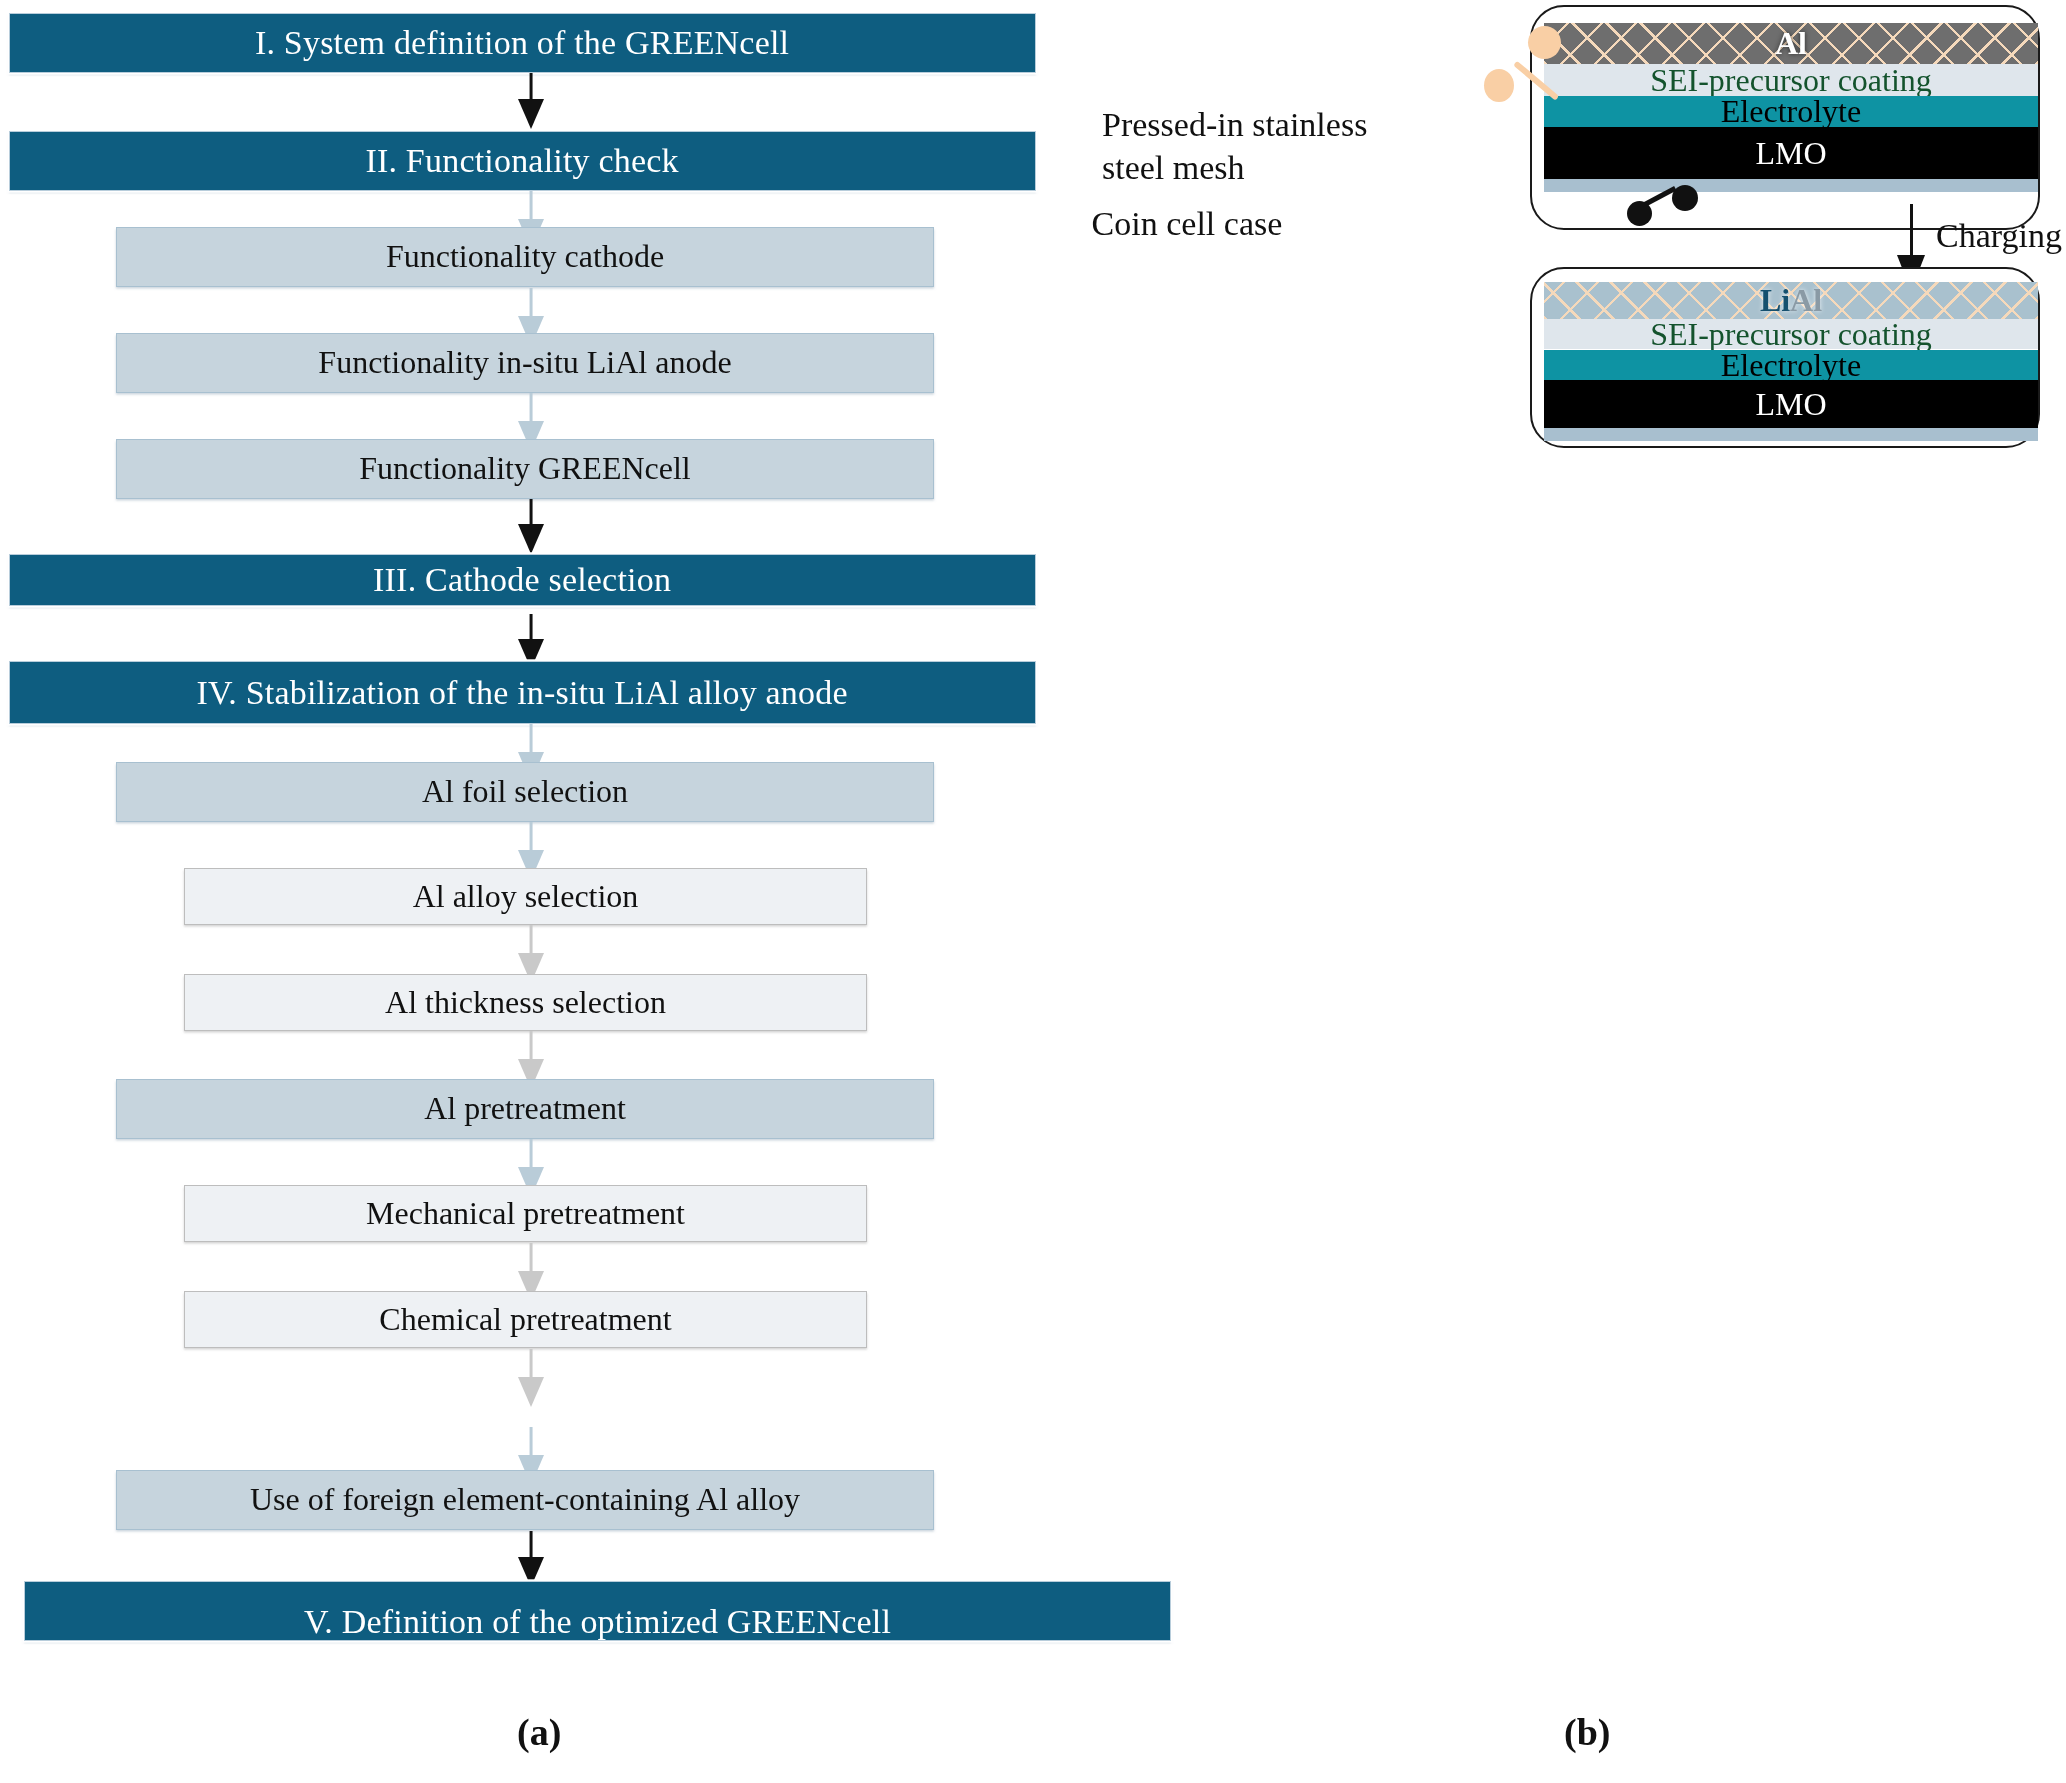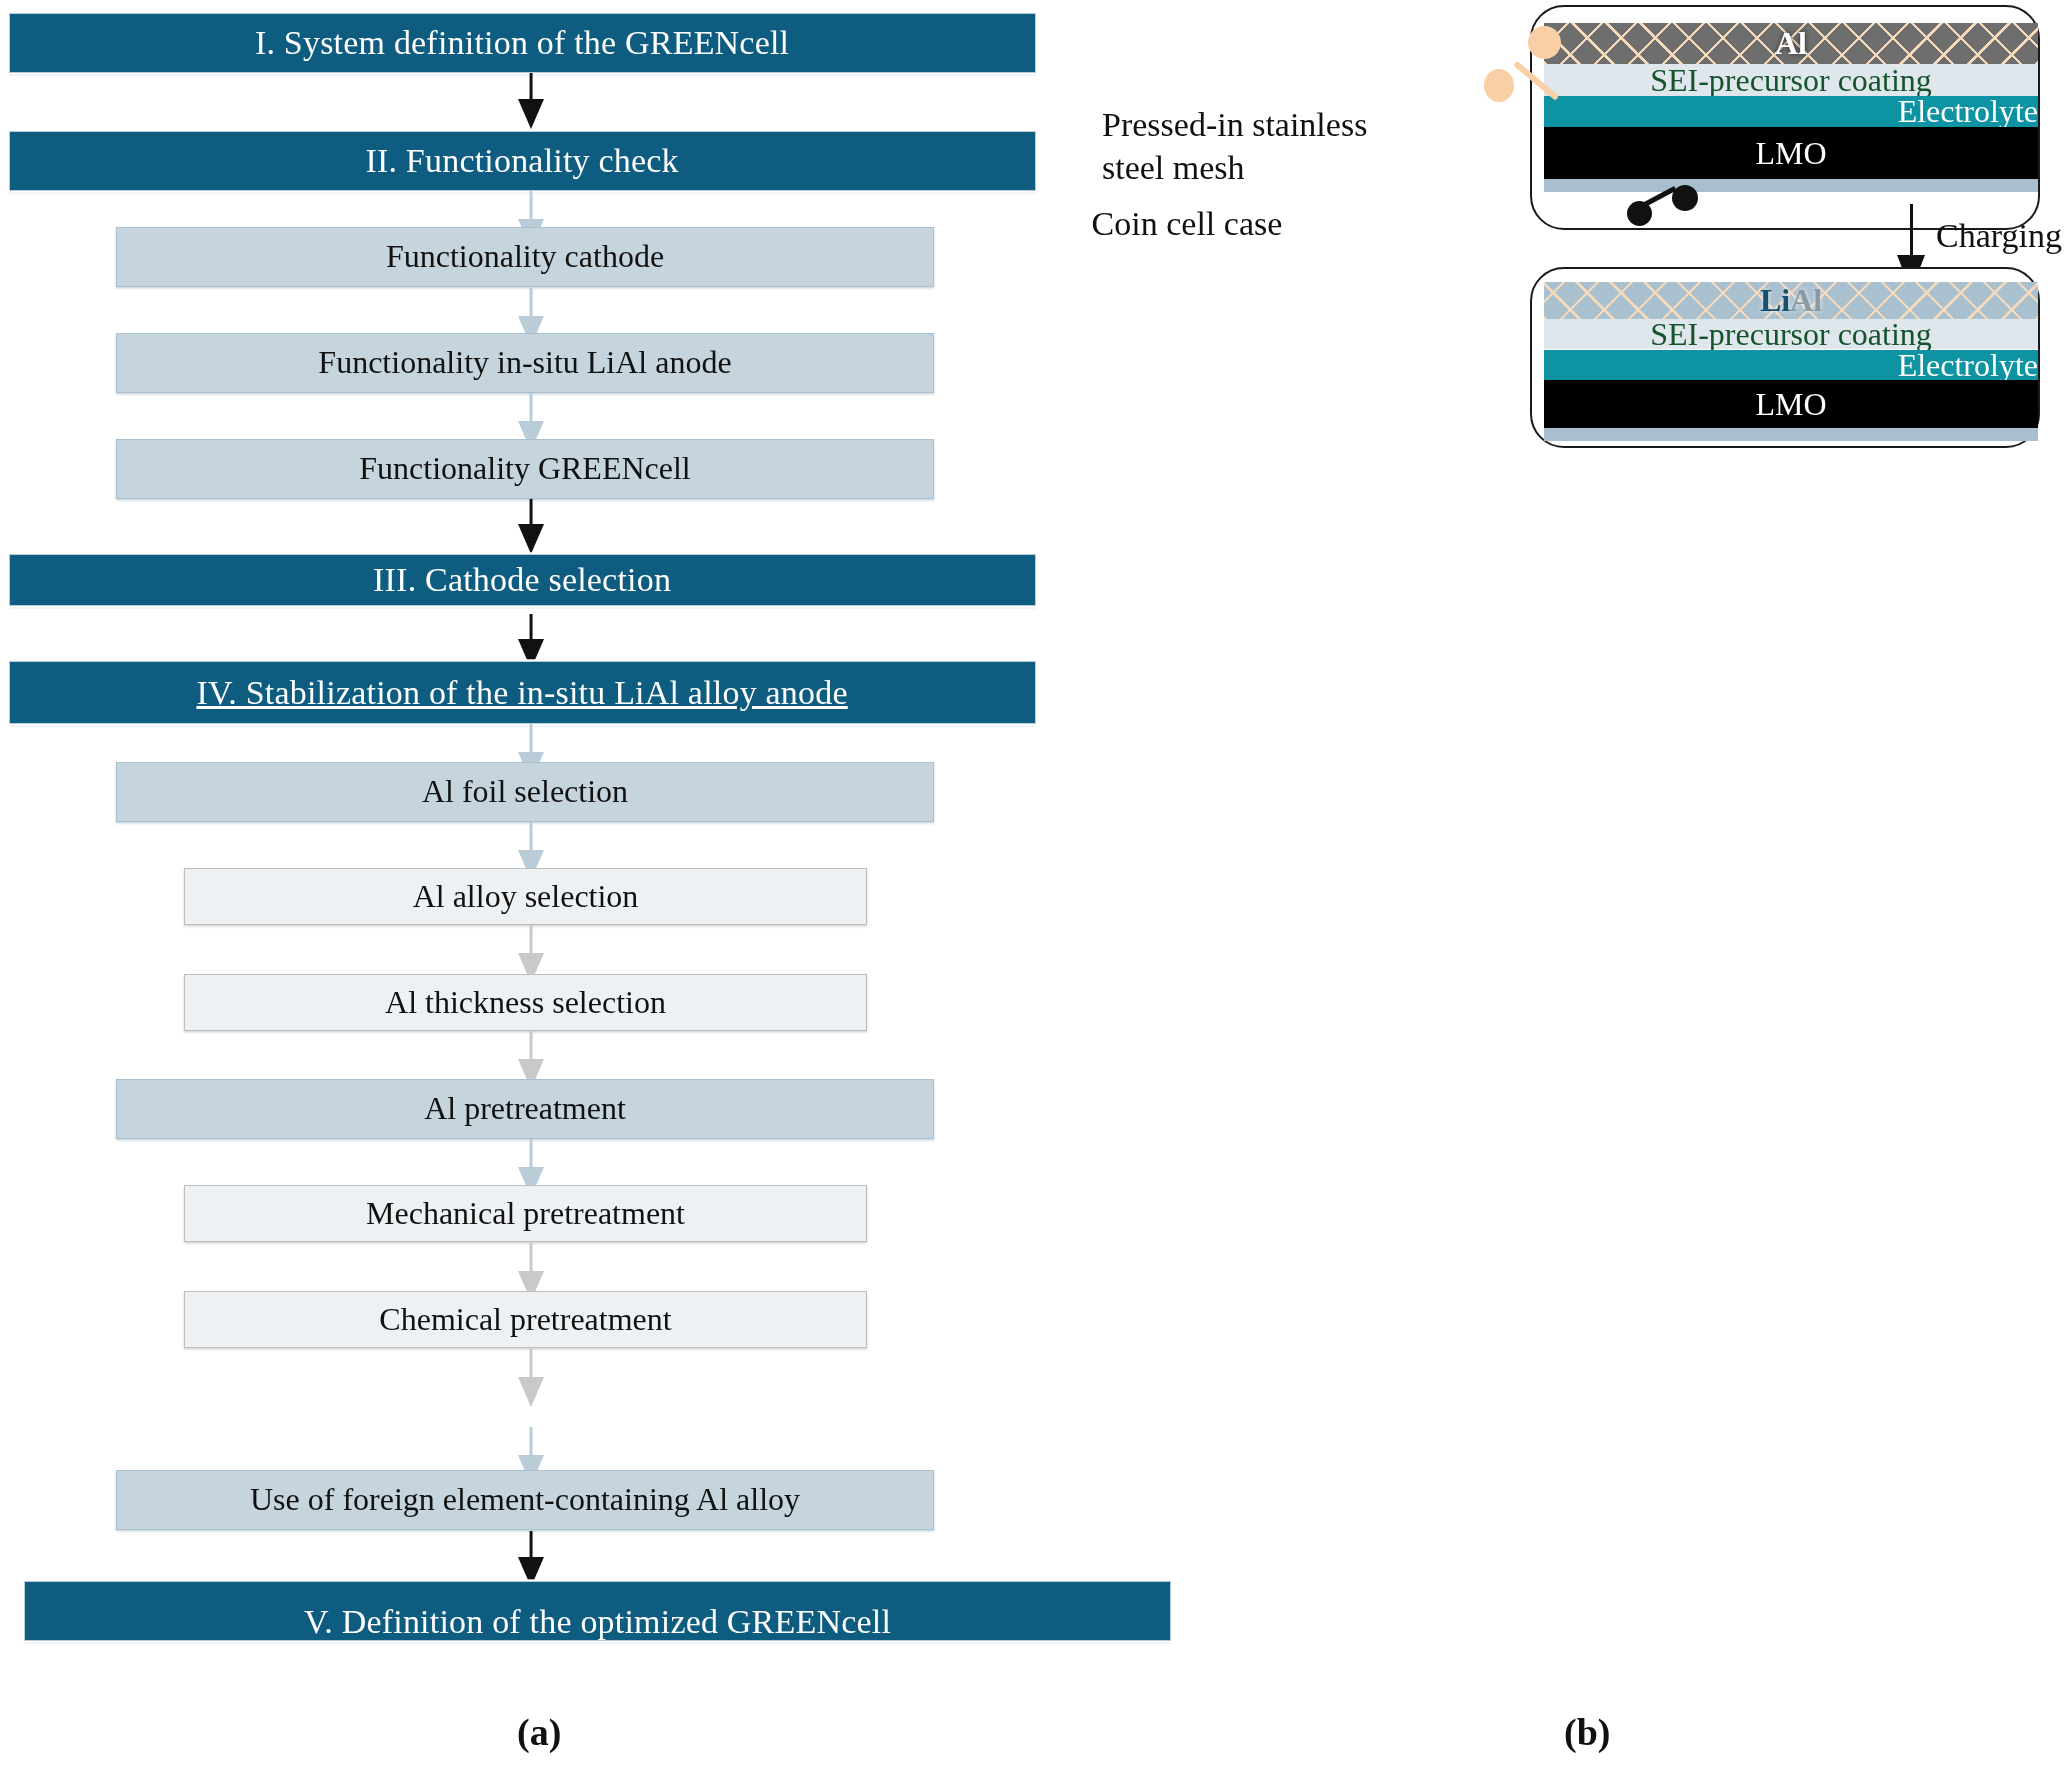--- a/index.html
+++ b/index.html
@@ -87,21 +87,21 @@
     background-color:#a9c1ce;
     background-image:
       repeating-linear-gradient(45deg,  #f5d9bb 0 2.3px, transparent 2.3px 24px),
       repeating-linear-gradient(-45deg, #f5d9bb 0 2.3px, transparent 2.3px 24px);
     font-weight:bold;
     text-shadow:0 0 5.7px rgba(255,255,255,.75);
   }
   .li-part{color:#15506e;}
   .al-part{color:#8a9aa5;}
   .layer-sei{background:#dfe6ec;color:#14532d;}
-  .layer-ely{background:#0e93a3;color:#ffffff;justify-content:flex-end;}
+  .layer-ely{background:#0e93a3;color:#000000;}
   .layer-lmo{background:#000000;color:#ffffff;}
   .layer-base{background:#a8bfcf;}
 
   .lead-line{position:absolute;background:#f9cfa5;height:6.3px;transform-origin:0 50%;border-radius:3.4px;}
   .lead-dot{position:absolute;background:#f9cfa5;border-radius:50%;}
   .case-dot{position:absolute;background:#111111;border-radius:50%;}
   .case-wire{position:absolute;background:#111111;transform-origin:0 50%;}
 
   .blabel{position:absolute;font-size:34px;color:#111111;line-height:1.25;}
 
@@ -164,21 +164,21 @@
   </div>
 
   <div class="fbox lvl1" style="left:8.6px;top:554px;width:1027px;height:52px;">
     <span>III. Cathode selection</span>
   </div>
   <div class="arrow arr-dark" style="left:531px;top:614px;">
     <div class="stem" style="top:0;height:29px;"></div>
       <div class="head" style="top:25px;"></div>
   </div>
 
-  <div class="fbox lvl1" style="left:8.6px;top:661px;width:1027px;height:63px;text-decoration:underline;">
+  <div class="fbox lvl1" style="left:8.6px;top:661px;width:1027px;height:63px;">
     <span>IV. Stabilization of the in-situ LiAl alloy anode</span>
   </div>
   <div class="arrow arr-blue" style="left:531px;top:724px;">
     <div class="stem" style="top:0;height:32px;"></div>
       <div class="head" style="top:27.5px;"></div>
   </div>
 
   <div class="fbox lvl2" style="left:116px;top:762px;width:818px;height:60px;">
     <span>Al foil selection</span>
   </div>

